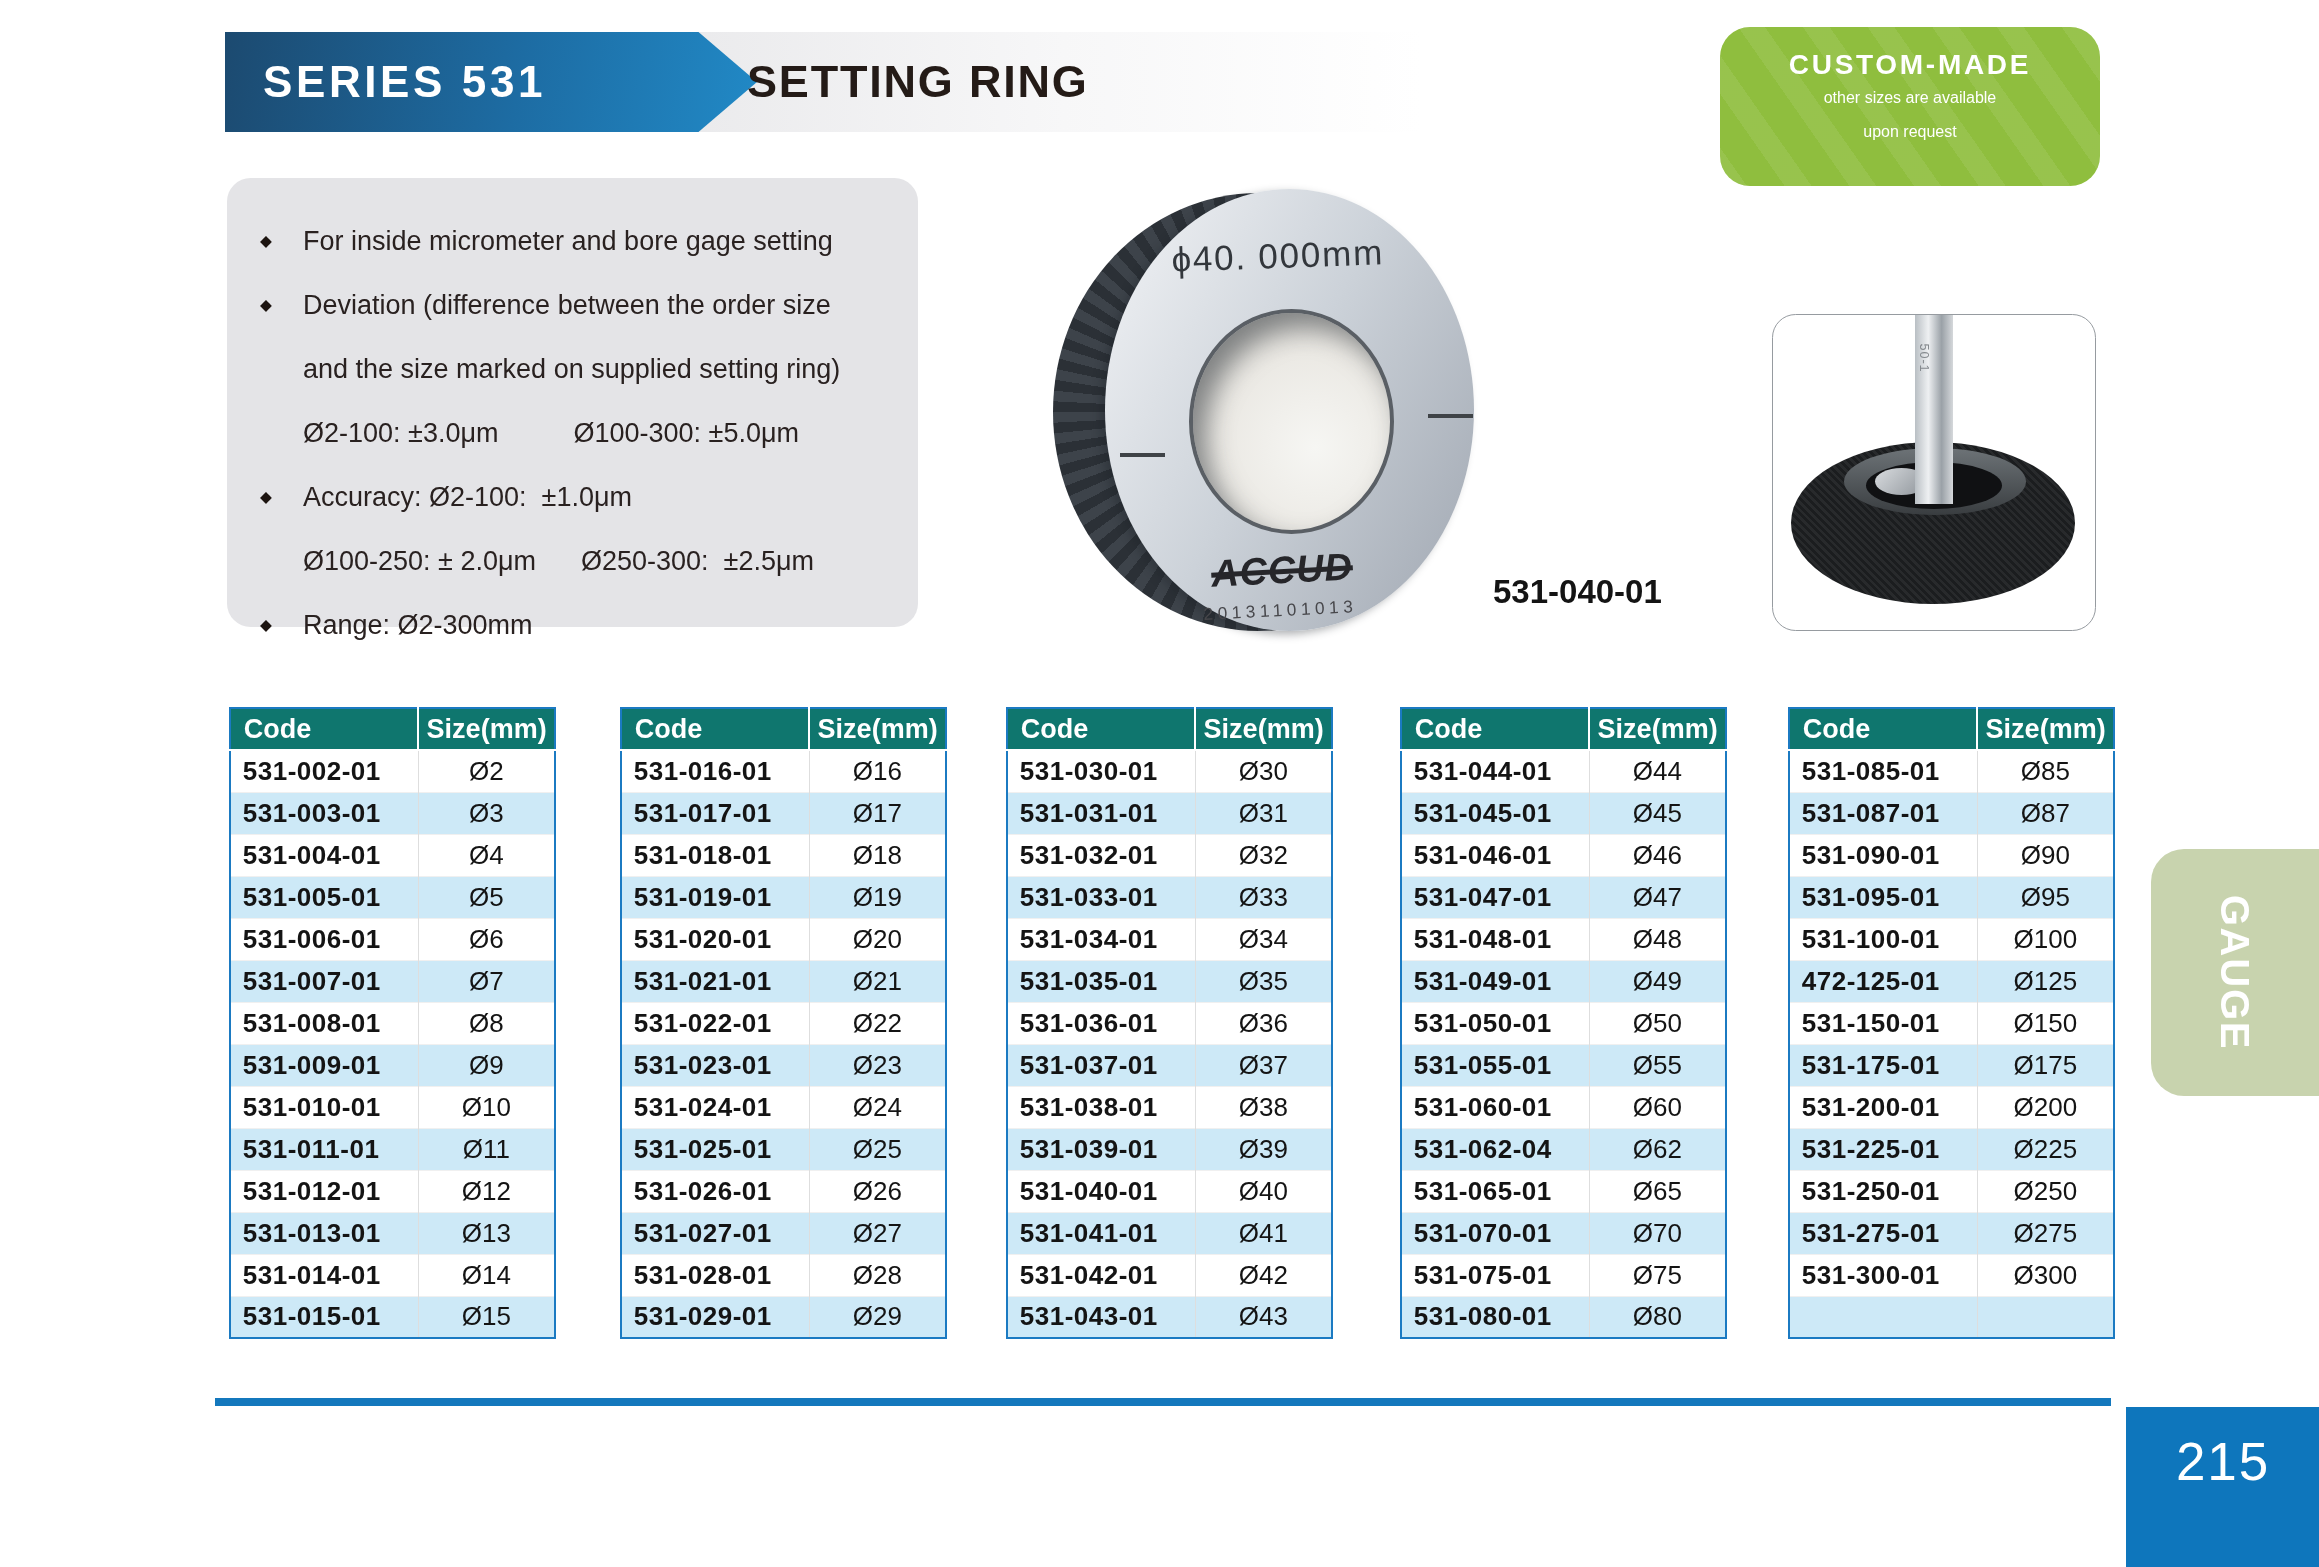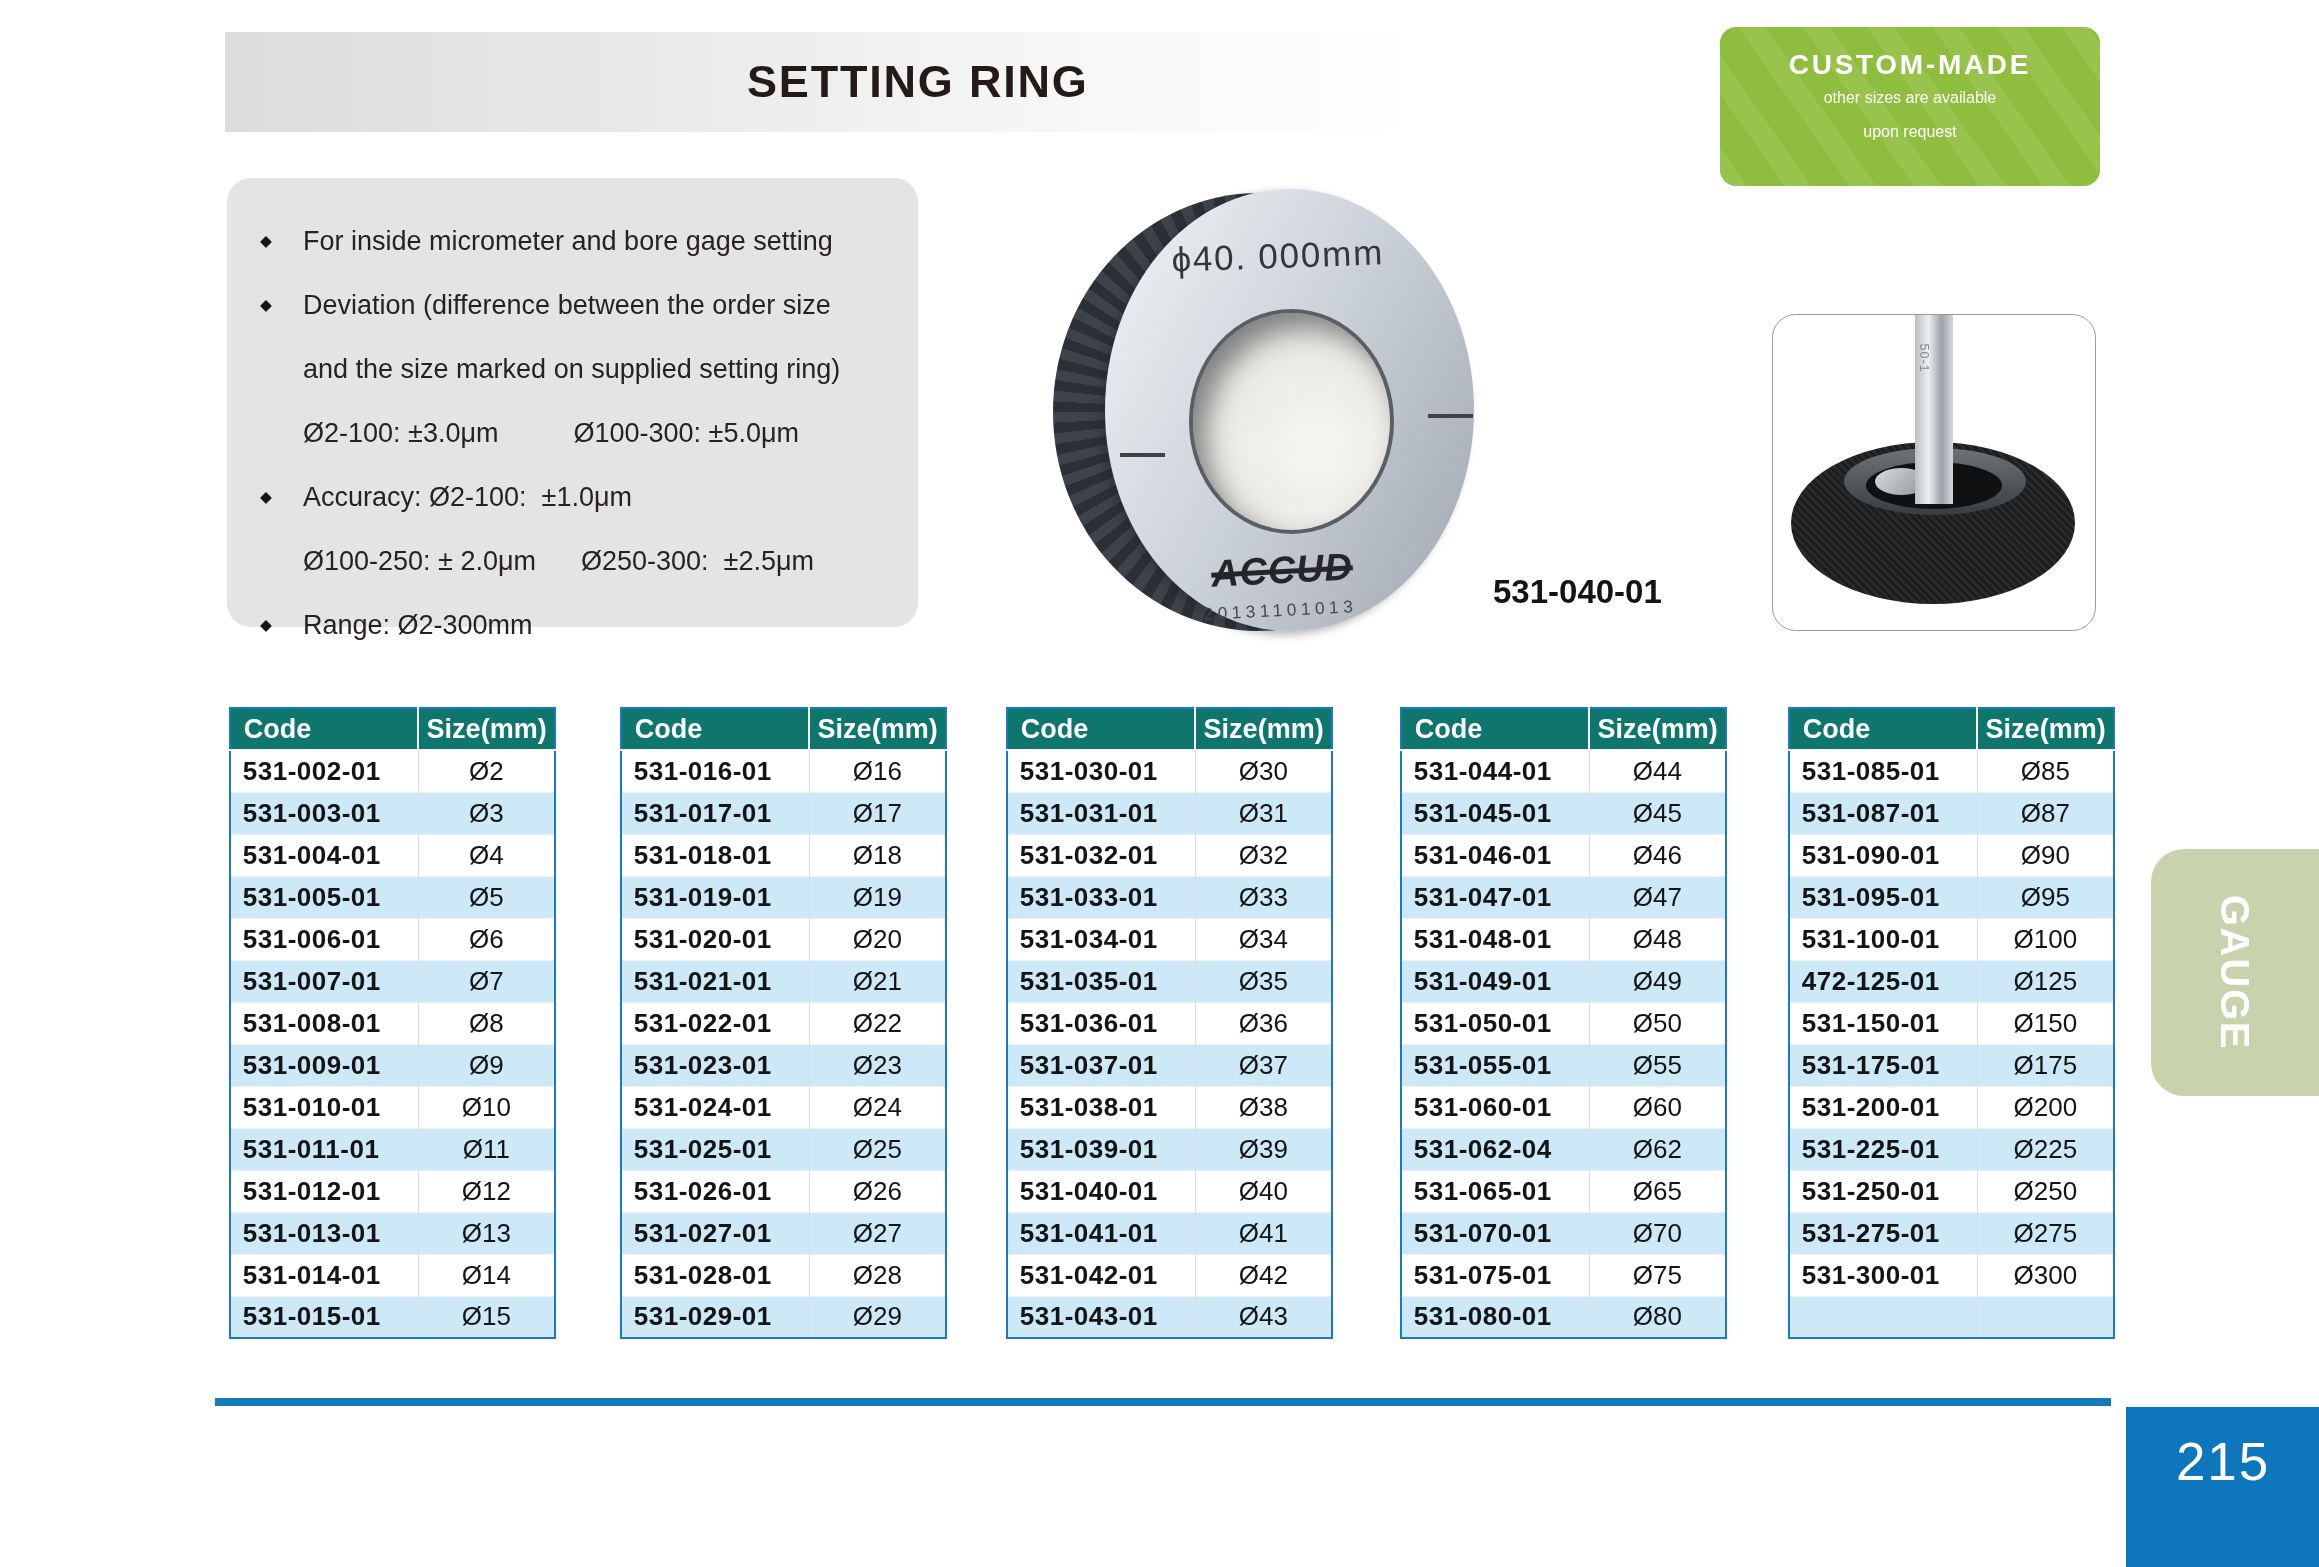--- a/index.html
+++ b/index.html
@@ -14,21 +14,21 @@
     background:linear-gradient(100deg,#1c4a70 0%,#1d6ca3 55%,#2189c6 100%);
     clip-path:polygon(0 0,89% 0,100% 50%,89% 100%,0 100%);
     display:flex; align-items:center; }
   .series-banner span { color:#fff; font-size:44px; font-weight:bold; letter-spacing:3.6px;
     padding-left:38px; }
   .page-title { position:absolute; left:747px; top:32px; height:100px; line-height:100px;
     font-size:45px; font-weight:bold; color:#241b17; letter-spacing:1.8px; }
 
   
   .badge { position:absolute; left:1720px; top:27px; width:380px; height:159px;
-    background:#8fbe3e; border-radius:16px; text-align:center; color:#fff; overflow:hidden; }
+    background:#8fbe3e; border-radius:30px; text-align:center; color:#fff; overflow:hidden; }
   .badge::after { content:""; position:absolute; inset:0; border-radius:inherit;
     background:repeating-linear-gradient(55deg, rgba(255,255,255,0.08) 0 22px, transparent 22px 53px); }
   .badge-title { margin-top:22px; font-size:28px; font-weight:bold; letter-spacing:2.7px; position:relative; z-index:1; }
   .badge-line { font-size:16px; line-height:34px; position:relative; z-index:1; }
   .badge-line:first-of-type { margin-top:7.3px; }
 
   
   .specs { position:absolute; left:227px; top:178px; width:691px; height:449px;
     background:#e4e4e7; border-radius:23.6px; padding-top:31px; }
   .spec-line { position:relative; padding-left:76px; font-size:27px; line-height:64px;
@@ -98,20 +98,23 @@
   .page-box { position:absolute; left:2126px; top:1407px; width:194px; height:160px;
     background:#0e76bc; text-align:center; }
   .page-box span { display:inline-block; margin-top:23.6px; color:#fff; font-size:53px; letter-spacing:1.8px;text-align:right; }
 </style>
 </head>
 <body>
 
 <div class="page">
 
   <div class="title-bar"></div>
+  <div class="series-banner">
+    <span>SERIES 531</span>
+  </div>
   <div class="page-title">SETTING RING</div>
 
   <div class="badge">
     <div class="badge-title">CUSTOM-MADE</div>
     <div class="badge-line">other sizes are available</div>
     <div class="badge-line">upon request</div>
   </div>
 
   <div class="specs" id="specs">
       <div class="spec-line"><span class="bullet">◆</span>For inside micrometer and bore gage setting</div>

